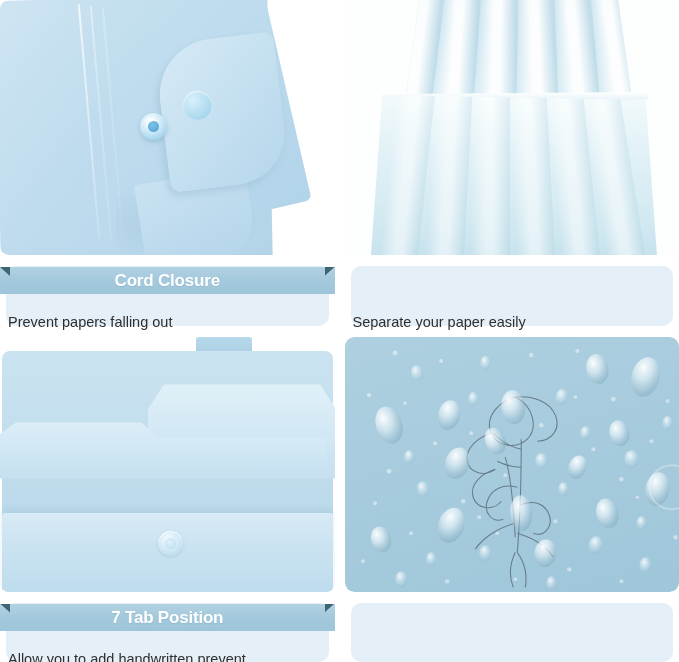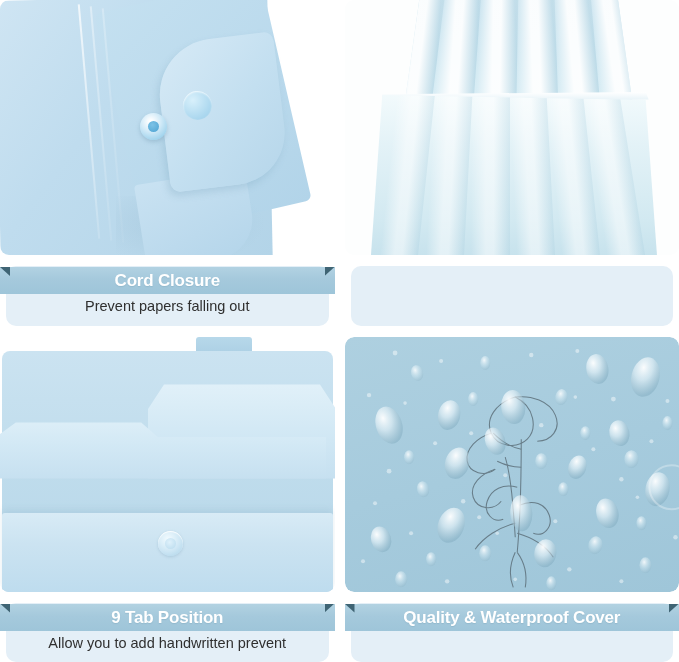--- a/index.html
+++ b/index.html
@@ -77,22 +77,22 @@
     position:absolute; top:0;
     width:10px; height:9px;
     background:#3f6474;
     z-index:4;
   }
   .fold.left  { left:0;  clip-path:polygon(0 0,100% 0,100% 100%); }
   .fold.right { right:0; clip-path:polygon(0 0,100% 0,0 100%); }
 
   .subtitle {
     position:absolute;
-    left:8px; right:8px; top:36px;
-    text-align:center;
+    left:8px; right:8px; top:52px;
+    text-align:left;
     color:#2f2f2f;
     font-size:14.5px;
     line-height:20px;
     white-space:nowrap;
   }
 
   
   .p1-bg { position:absolute; inset:0; background:#ffffff; }
   .p1-body {
     position:absolute; left:-2px; top:-2px; width:272px; height:262px;
@@ -297,20 +297,21 @@
                 <div class="p2-pleat" style="left:50%; width:13%; transform:skewX(3deg);  opacity:.55;"></div>
                 <div class="p2-pleat" style="left:64%; width:13%; transform:skewX(6deg);  opacity:.55;"></div>
                 <div class="p2-pleat" style="left:78%; width:13%; transform:skewX(9deg);  opacity:.55;"></div>
               </div>
             </div>
           </div>
         </div>
 
         <div class="caption-wrap">
           <div class="caption-body"></div>
+          <div class="subtitle">Separate your paper easily</div>
         </div>
 
       </div>
     </div>
 
     <div class="cell">
       <div class="card">
 
         <div class="photo">
           <div class="photo-inner">
@@ -322,21 +323,21 @@
             <div class="p3-front"></div>
             <div class="p3-button"></div>
           </div>
         </div>
 
         <div class="caption-wrap">
           <div class="caption-body"></div>
           <div class="ribbon">
             <span class="fold left"></span>
             <span class="fold right"></span>
-            <span class="ribbon-title">9 Tab Position</span>
+            <span class="ribbon-title">7 Tab Position</span>
           </div>
           <div class="subtitle">Allow you to add handwritten prevent</div>
         </div>
 
       </div>
     </div>
 
     <div class="cell">
       <div class="card">
 
@@ -442,24 +443,19 @@
                   <circle cx="248" cy="112" r="2"></circle>
                 <circle cx="292" cy="160" r="1.8"></circle>
                   <circle cx="134" cy="180" r="2"></circle>
               </g>
             </svg>
           </div>
         </div>
 
         <div class="caption-wrap">
           <div class="caption-body"></div>
-          <div class="ribbon">
-            <span class="fold left"></span>
-            <span class="fold right"></span>
-            <span class="ribbon-title">Quality &amp; Waterproof Cover</span>
-          </div>
         </div>
 
       </div>
     </div>
 
   </div>
 </div>
 
 </body></html>

